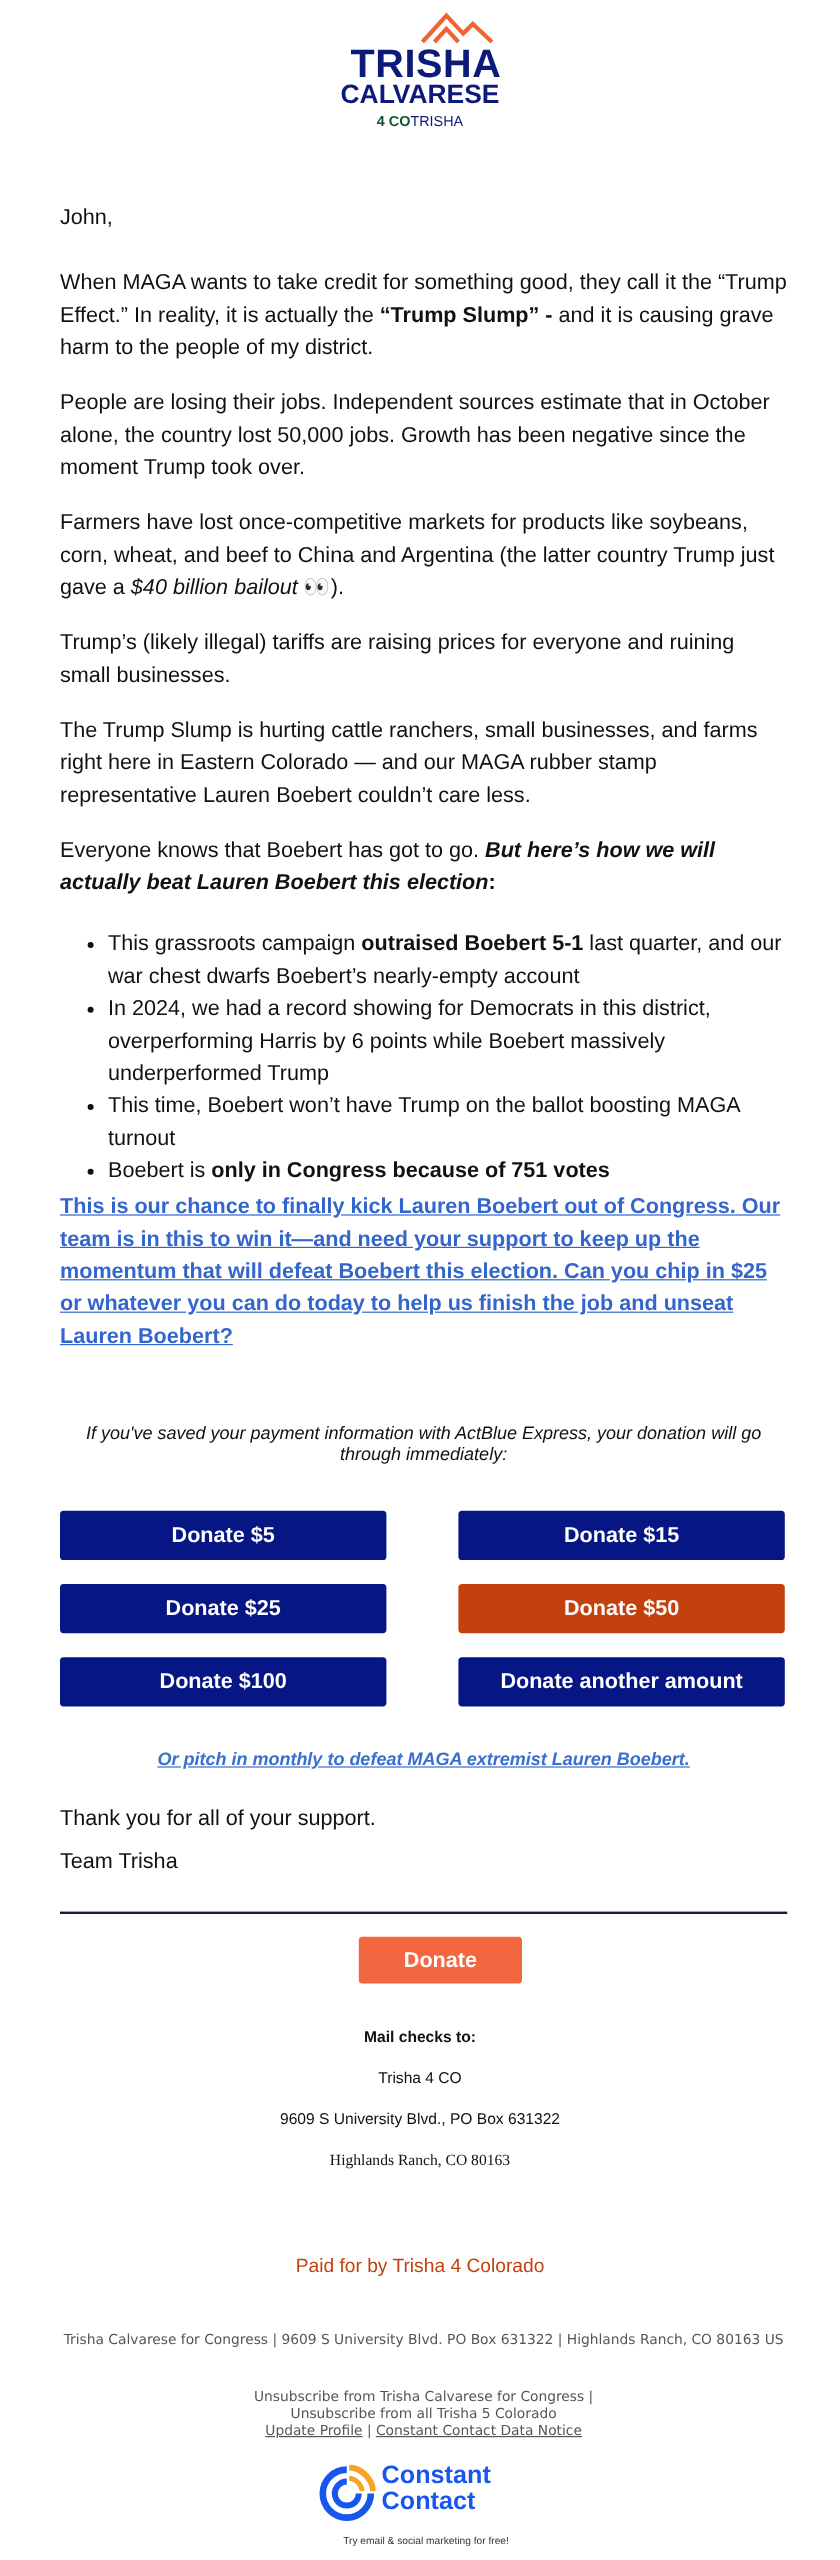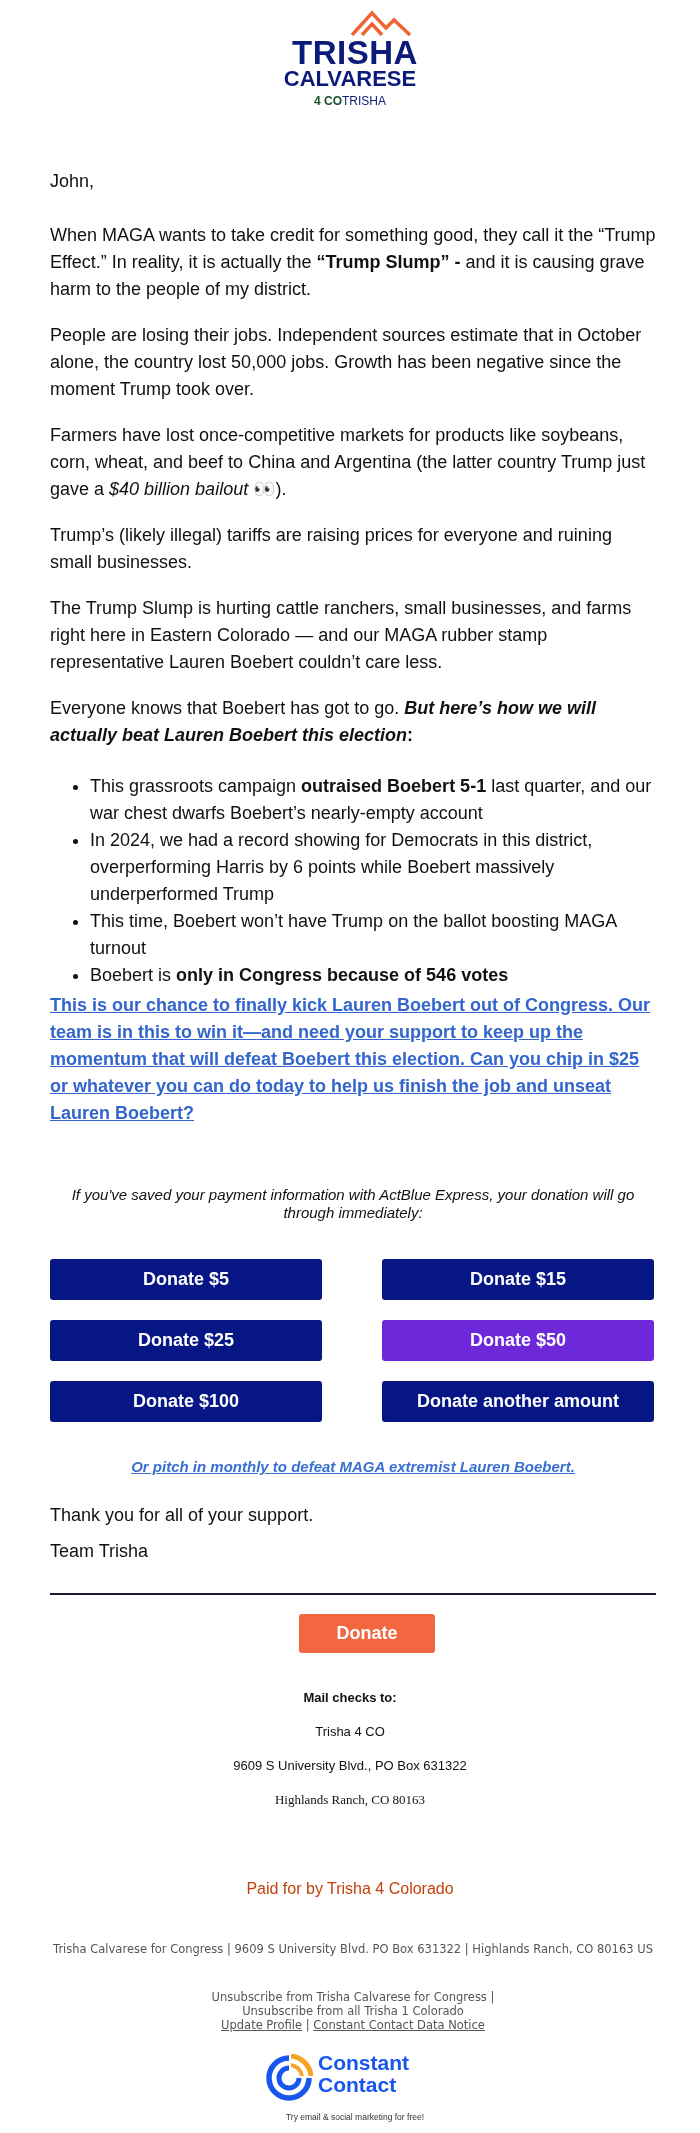--- a/index.html
+++ b/index.html
@@ -16,21 +16,21 @@
   .body { position: absolute; left: 50px; top: 168px; width: 606px; font-size: 18px; line-height: 27px; color: #111; }
   .body p { margin: 0 0 19px 0; }
   .body p.greet { margin-bottom: 27px; }
   .body ul { margin: 24px 0 3px 40px; padding: 0; list-style: disc; }
   .body ul li { margin: 0; padding: 0; }
   .cta { color: #3366cc; font-weight: 700; text-decoration: underline; display: block; margin-top: 2px; }
 
   .actblue { position: absolute; left: 50px; width: 606px; top: 1186px; text-align: center; font-style: italic; font-size: 15px; line-height: 18px; color: #111; }
 
   .btn { position: absolute; width: 272px; height: 41px; border-radius: 3px; background: #071685; color: #fff; font-weight: 700; font-size: 18px; display: flex; align-items: center; justify-content: center; }
-  .btn.orange { background: #6d28d9; }
+  .btn.orange { background: #c2410c; }
   .col1 { left: 50px; } .col2 { left: 382px; }
   .r1 { top: 1259px; } .r2 { top: 1320px; } .r3 { top: 1381px; }
 
   .monthly { position: absolute; left: 50px; width: 606px; top: 1458px; text-align: center; font-size: 15px; font-style: italic; font-weight: 700; color: #3a6fd0; text-decoration: underline; }
 
   .thanks { position: absolute; left: 50px; top: 1504px; font-size: 18px; line-height: 22px; }
   .team { position: absolute; left: 50px; top: 1540px; font-size: 18px; line-height: 22px; }
   .divider { position: absolute; left: 50px; top: 1593px; width: 606px; height: 2px; background: #1a1a3a; }
 
   .donate-main { position: absolute; left: 299px; top: 1614px; width: 136px; height: 39px; background: #f26640; color: #fff; font-weight: 700; font-size: 18px; border-radius: 3px; display: flex; align-items: center; justify-content: center; }
@@ -72,21 +72,21 @@
   <p><span>When MAGA wants to take credit for something good, they call it the “Trump Effect.” In reality, it is actually the </span><b>“Trump Slump” -</b><span> and it is causing grave harm to the people of my district.</span></p>
   <p>People are losing their jobs. Independent sources estimate that in October alone, the country lost 50,000 jobs. Growth has been negative since the moment Trump took over.</p>
   <p><span>Farmers have lost once-competitive markets for products like soybeans, corn, wheat, and beef to China and Argentina (the latter country Trump just gave a </span><i>$40 billion bailout</i> <span>👀</span><span>).</span></p>
   <p>Trump’s (likely illegal) tariffs are raising prices for everyone and ruining small businesses.</p>
   <p>The Trump Slump is hurting cattle ranchers, small businesses, and farms right here in Eastern Colorado — and our MAGA rubber stamp representative Lauren Boebert couldn’t care less.</p>
   <p style="margin-bottom:0"><span>Everyone knows that Boebert has got to go. </span><b><i>But here’s how we will actually beat Lauren Boebert this election</i></b><b>:</b></p>
   <ul>
     <li><span>This grassroots campaign </span><b>outraised Boebert 5-1</b><span> last quarter, and our war chest dwarfs Boebert’s nearly-empty account</span></li>
     <li><span>In 2024, we had a record showing for Democrats in this district, overperforming Harris by 6 points while Boebert massively underperformed Trump</span></li>
     <li><span>This time, Boebert won’t have Trump on the ballot boosting MAGA turnout</span></li>
-    <li><span>Boebert is </span><b>only in Congress because of 546 votes</b></li>
+    <li><span>Boebert is </span><b>only in Congress because of 751 votes</b></li>
   </ul>
   <a class="cta">This is our chance to finally kick Lauren Boebert out of Congress. Our team is in this to win it—and need your support to keep up the momentum that will defeat Boebert this election. Can you chip in $25 or whatever you can do today to help us finish the job and unseat Lauren Boebert?</a>
 </div>
 
 <div class="actblue">If you've saved your payment information with ActBlue Express, your donation will go through immediately:</div>
 
 <div class="btn col1 r1">Donate $5</div>
 <div class="btn col2 r1">Donate $15</div>
 <div class="btn col1 r2">Donate $25</div>
 <div class="btn orange col2 r2">Donate $50</div>
@@ -104,21 +104,21 @@
 <div class="mail head">Mail checks to:</div>
 <div class="mail n1">Trisha 4 CO</div>
 <div class="mail n2">9609 S University Blvd., PO Box 631322</div>
 <div class="mail n3">Highlands Ranch, CO 80163</div>
 
 <div class="paidfor">Paid for by Trisha 4 Colorado</div>
 
 <div class="foot addr">Trisha Calvarese for Congress | 9609 S University Blvd. PO Box 631322 | Highlands Ranch, CO 80163 US</div>
 <div class="foot unsub">
   <div><a>Unsubscribe from Trisha Calvarese for Congress</a><span> |</span></div>
-  <div><a>Unsubscribe from all Trisha 1 Colorado</a></div>
+  <div><a>Unsubscribe from all Trisha 5 Colorado</a></div>
   <div><a class="u">Update Profile</a><span> | </span><a class="u">Constant Contact Data Notice</a></div>
 </div>
 
 <div class="cc">
   <svg width="48" height="48" viewBox="0 0 48 48">
     <path d="M24 4 A20 20 0 1 0 44 24" fill="none" stroke="#1856ed" stroke-width="5.5"></path>
     <path d="M24 14 A10 10 0 1 0 34 24" fill="none" stroke="#1856ed" stroke-width="5"></path>
     <path d="M26 2 A22 22 0 0 1 46 22" fill="none" stroke="#f5a425" stroke-width="5"></path>
     <path d="M26 11 A13 13 0 0 1 37 22" fill="none" stroke="#f5a425" stroke-width="4"></path>
   </svg>

